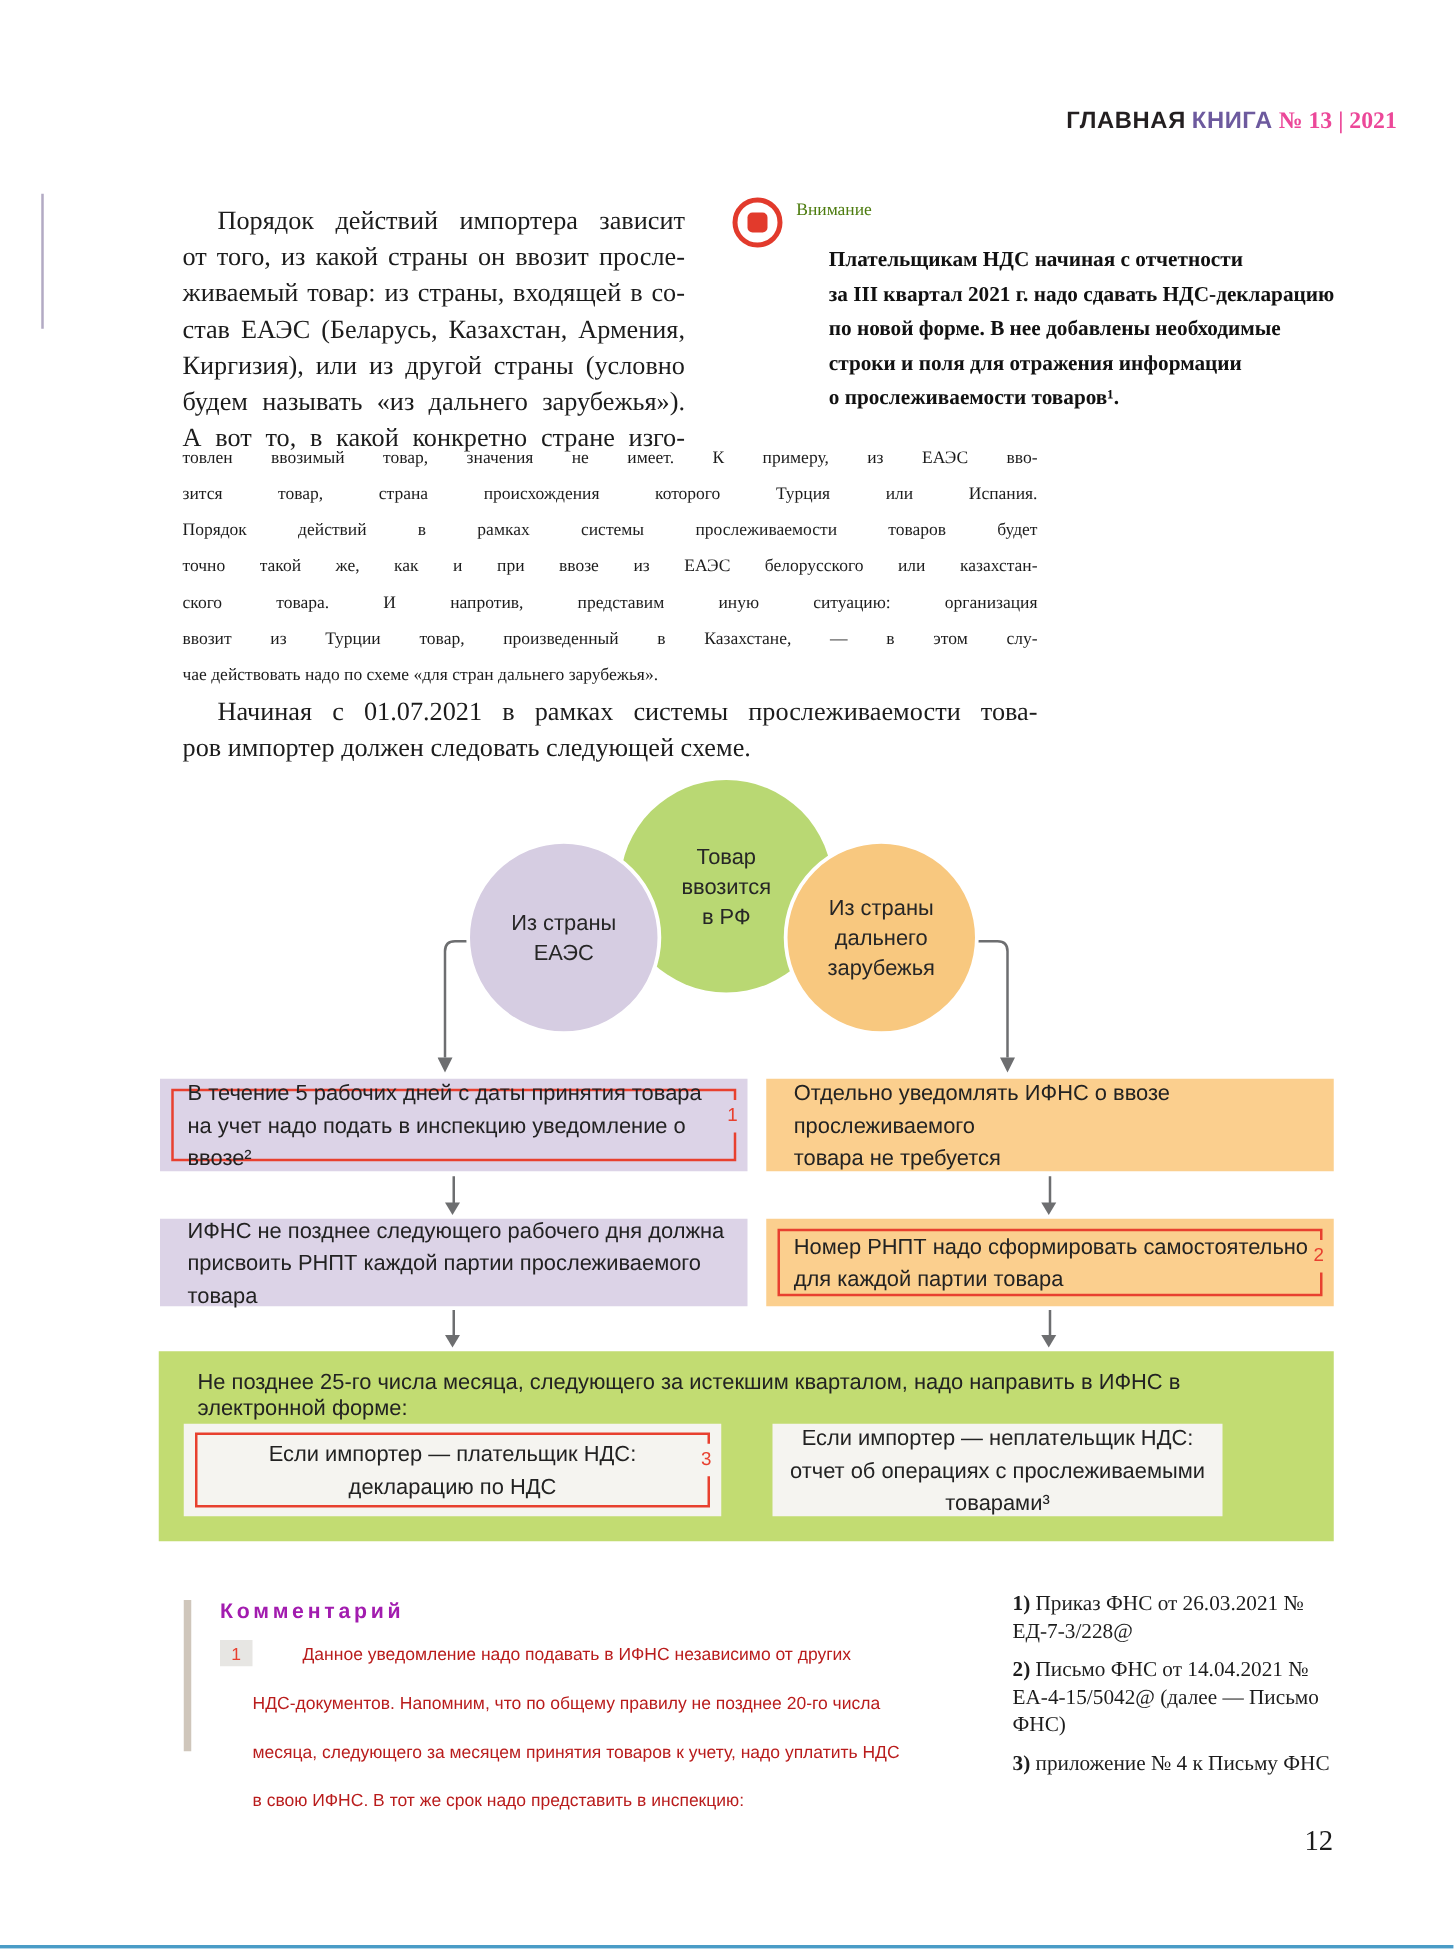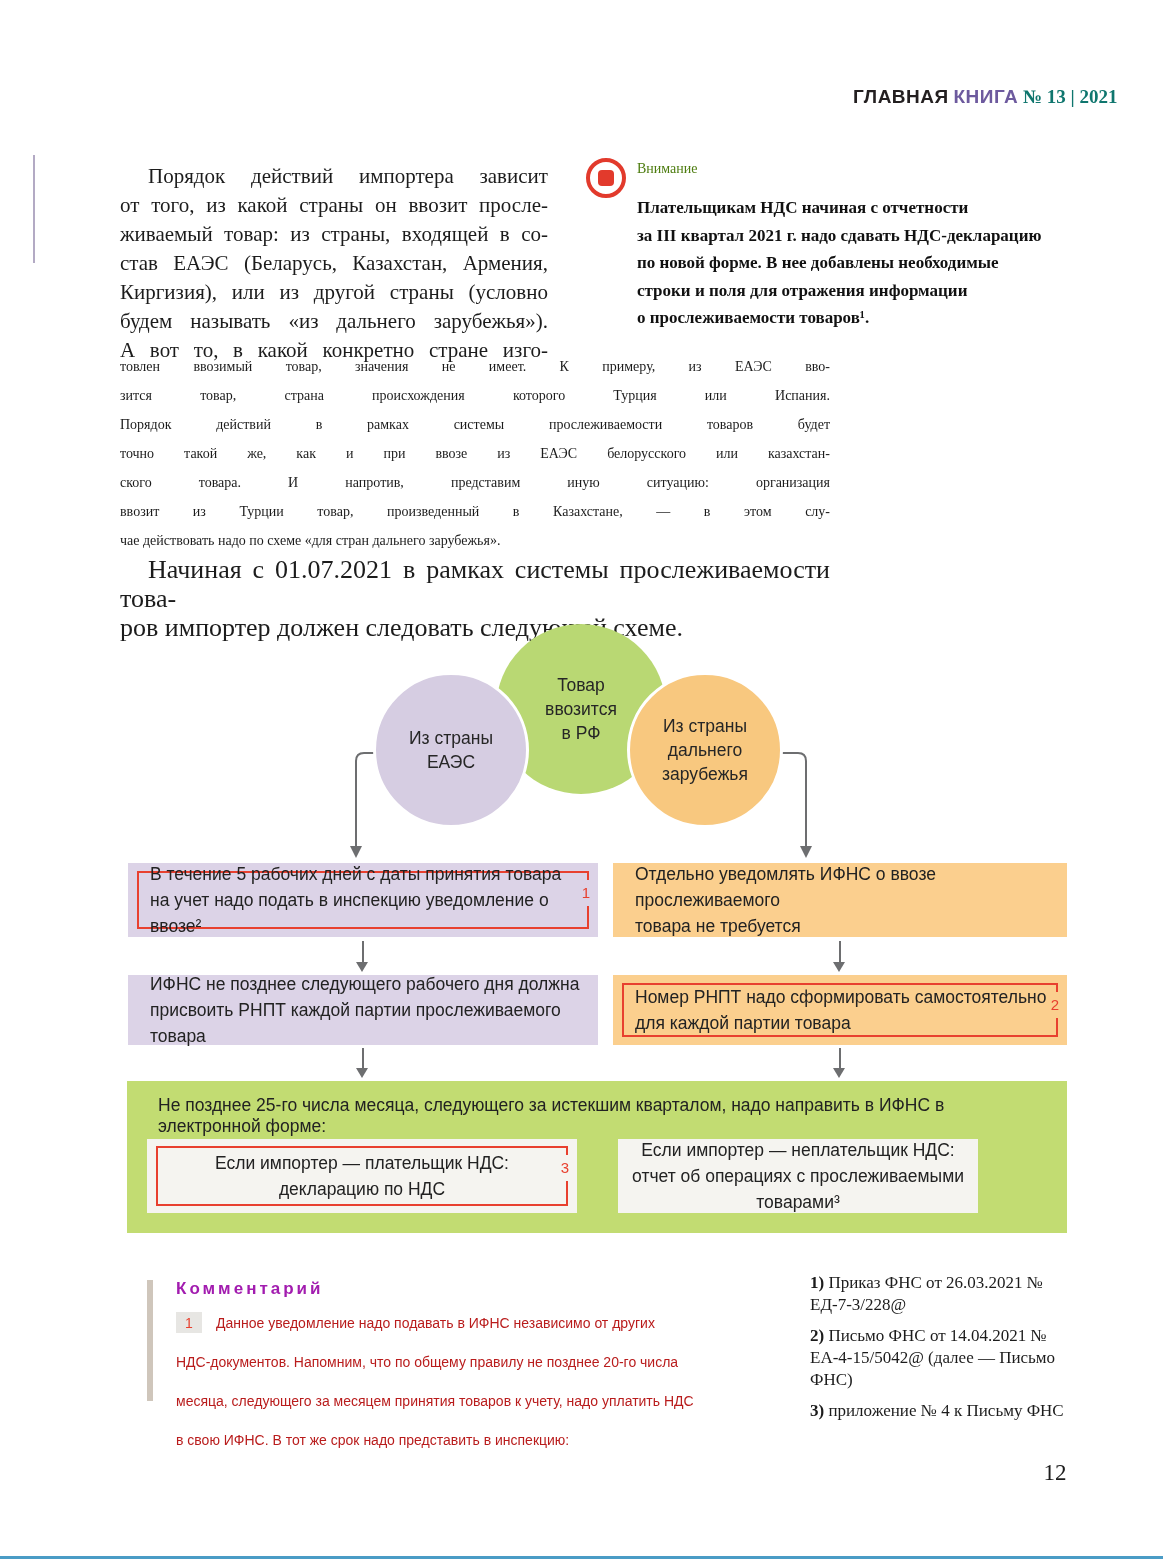--- a/index.html
+++ b/index.html
@@ -4,35 +4,35 @@
 <style>
   html,body{margin:0;padding:0;background:#ffffff;}
   .page{position:relative;width:1163px;height:1559px;background:#fff;overflow:hidden;
         font-family:"Liberation Serif", serif;color:#1c1c1c;}
 
   
   .mag-header{position:absolute;top:86px;left:853px;width:222px;text-align:right;
               font-size:19px;font-weight:bold;white-space:nowrap;}
   .brand-black{font-family:"Liberation Sans",sans-serif;color:#231f20;letter-spacing:.5px;}
   .brand-purple{font-family:"Liberation Sans",sans-serif;color:#6d5a9e;letter-spacing:.5px;}
-  .issue{font-family:"Liberation Serif",serif;color:#0f766e;margin-top:38px;}
+  .issue{font-family:"Liberation Serif",serif;color:#ec4899;margin-top:38px;}
 
   .left-rule{position:absolute;left:33px;top:155px;width:2px;height:108px;background:#b3aac4;}
 
   
-  .jline{display:block;}
+  .jline{display:block;margin-left:26px;}
   .justify .jline{text-align:justify;text-align-last:justify;}
   .justify.except-last .jline:last-child{text-align-last:left;}
   .indent-first .jline:first-child{text-indent:28px;}
   .para-narrow{position:absolute;left:120px;top:162px;width:428px;
                font-size:21px;line-height:29px;}
   .para-wide{position:absolute;left:120px;top:352px;width:710px;
              font-size:14px;line-height:29px;}
   .para-wide2{position:absolute;left:120px;top:555px;width:710px;
-              font-size:26px;line-height:29px;font-family:Liberation Serif, serif;}
+              font-size:21px;line-height:29px;font-family:Liberation Serif, serif;}
 
   
   .warning{position:absolute;left:584px;top:156px;width:496px;}
   .warn-icon{position:absolute;left:2px;top:2px;width:32px;height:32px;
              border:4px solid #e23a2c;border-radius:50%;}
   .warn-icon .sq{position:absolute;left:8px;top:8px;width:16px;height:16px;
                  background:#e23a2c;border-radius:4px;}
   .warn-title{position:absolute;left:53px;top:5px;font-size:14px;font-weight:normal;color:#4d7c0f;}
   .warn-body{position:absolute;left:53px;top:38px;width:443px;
              font-size:17px;font-weight:bold;line-height:27.5px;color:#111;}

